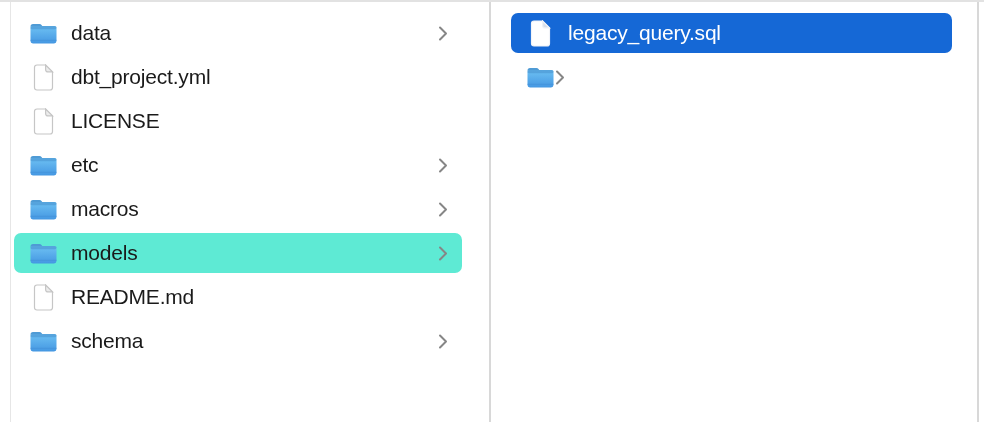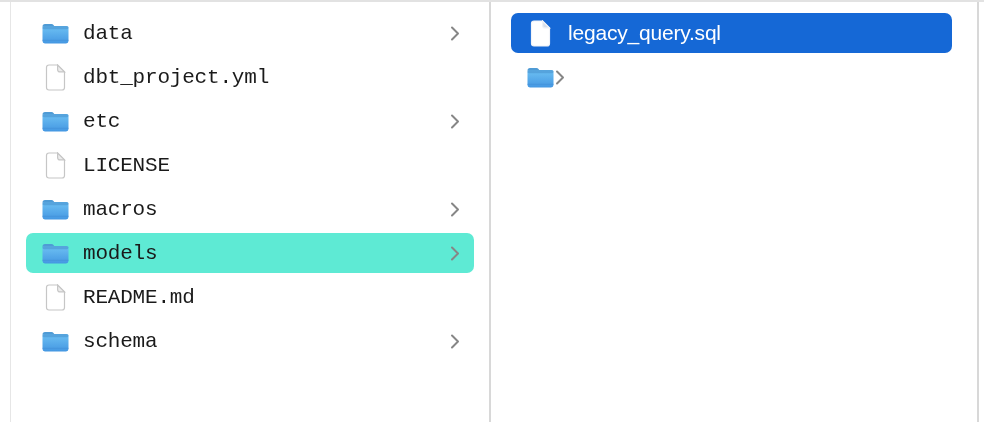--- a/index.html
+++ b/index.html
@@ -13,21 +13,21 @@
   .hairline-top {
     position: absolute; top: 0; left: 0; width: 984px; height: 2px;
     background: #e2e2e2;
   }
   .vline { position: absolute; top: 2px; bottom: 0; }
   .vline-left   { left: 10px;  width: 1px; background: #e6e6e6; }
   .vline-mid    { left: 489px; width: 2px; background: #d8d8d8; }
   .vline-right  { left: 977px; width: 2px; background: #d8d8d8; }
 
   .pane { position: absolute; top: 11px; }
-  .pane-left  { left: 14px;  width: 480px; font-family: Liberation Mono, monospace; }
+  .pane-left  { left: 2px;  width: 480px; }
   .pane-right { left: 491px; width: 487px; }
 
   .row { height: 44px; padding: 2px 0; }
   .row-bg {
     height: 40px; border-radius: 7px;
     display: flex; align-items: center;
     padding-left: 14px; padding-right: 14px;
   }
   .pane-left  .row-bg { margin-left: 12px; margin-right: 20px; }
   .pane-right .row-bg { margin-left: 20px; margin-right: 26px; }
@@ -95,50 +95,50 @@
             <path class="doc-body" d="M4 1 L12.6 1 L19.5 7.9 L19.5 23.5 Q19.5 26 17 26 L4 26 Q1.5 26 1.5 23.5 L1.5 3.5 Q1.5 1 4 1 Z"></path>
             <path class="doc-fold" d="M12.6 1 L12.6 5.4 Q12.6 7.9 15.1 7.9 L19.5 7.9 Z"></path>
           </svg>
         </span>
         <span class="label">dbt_project.yml</span>
       </div>
     </div>
     <div class="row">
       <div class="row-bg">
         <span class="icon">
+          <svg width="21" height="27" viewBox="0 0 21 27">
+            <path class="doc-body" d="M4 1 L12.6 1 L19.5 7.9 L19.5 23.5 Q19.5 26 17 26 L4 26 Q1.5 26 1.5 23.5 L1.5 3.5 Q1.5 1 4 1 Z"></path>
+            <path class="doc-fold" d="M12.6 1 L12.6 5.4 Q12.6 7.9 15.1 7.9 L19.5 7.9 Z"></path>
+          </svg>
+        </span>
+        <span class="label">LICENSE</span>
+      </div>
+    </div>
+    <div class="row">
+      <div class="row-bg">
+        <span class="icon">
           <svg width="29" height="23" viewBox="0 0 29 23">
             <defs>
               <linearGradient id="fldg" x1="0" y1="0" x2="0" y2="1">
                 <stop offset="0" stop-color="#6ec1f3"></stop>
                 <stop offset="1" stop-color="#4497e2"></stop>
               </linearGradient>
             </defs>
             <path d="M1.5 4.5 Q1.5 2 4 2 L10.5 2 Q11.8 2 12.5 3 L13.8 4.8 L1.5 4.8 Z" fill="#4f9bd5"></path>
             <rect x="1.5" y="4" width="26" height="17.5" rx="2.4" fill="url(#fldg)"></rect>
             <rect x="1.5" y="4" width="26" height="3.2" rx="1.6" fill="#4f9bd5" opacity="0.75"></rect>
             <rect x="1.5" y="17.8" width="26" height="1.2" fill="#3f8ed8" opacity="0.5"></rect>
           </svg>
         </span>
         <span class="label">etc</span>
         <span class="chevron">
           <svg width="10" height="17" viewBox="0 0 10 17">
             <path d="M2 2.5 L8 8.5 L2 14.5" fill="none" stroke="#868686" stroke-width="2" stroke-linecap="round" stroke-linejoin="round"></path>
           </svg>
         </span>
-      </div>
-    </div>
-    <div class="row">
-      <div class="row-bg">
-        <span class="icon">
-          <svg width="21" height="27" viewBox="0 0 21 27">
-            <path class="doc-body" d="M4 1 L12.6 1 L19.5 7.9 L19.5 23.5 Q19.5 26 17 26 L4 26 Q1.5 26 1.5 23.5 L1.5 3.5 Q1.5 1 4 1 Z"></path>
-            <path class="doc-fold" d="M12.6 1 L12.6 5.4 Q12.6 7.9 15.1 7.9 L19.5 7.9 Z"></path>
-          </svg>
-        </span>
-        <span class="label">LICENSE</span>
       </div>
     </div>
     <div class="row">
       <div class="row-bg">
         <span class="icon">
           <svg width="29" height="23" viewBox="0 0 29 23">
             <defs>
               <linearGradient id="fldg" x1="0" y1="0" x2="0" y2="1">
                 <stop offset="0" stop-color="#6ec1f3"></stop>
                 <stop offset="1" stop-color="#4497e2"></stop>

